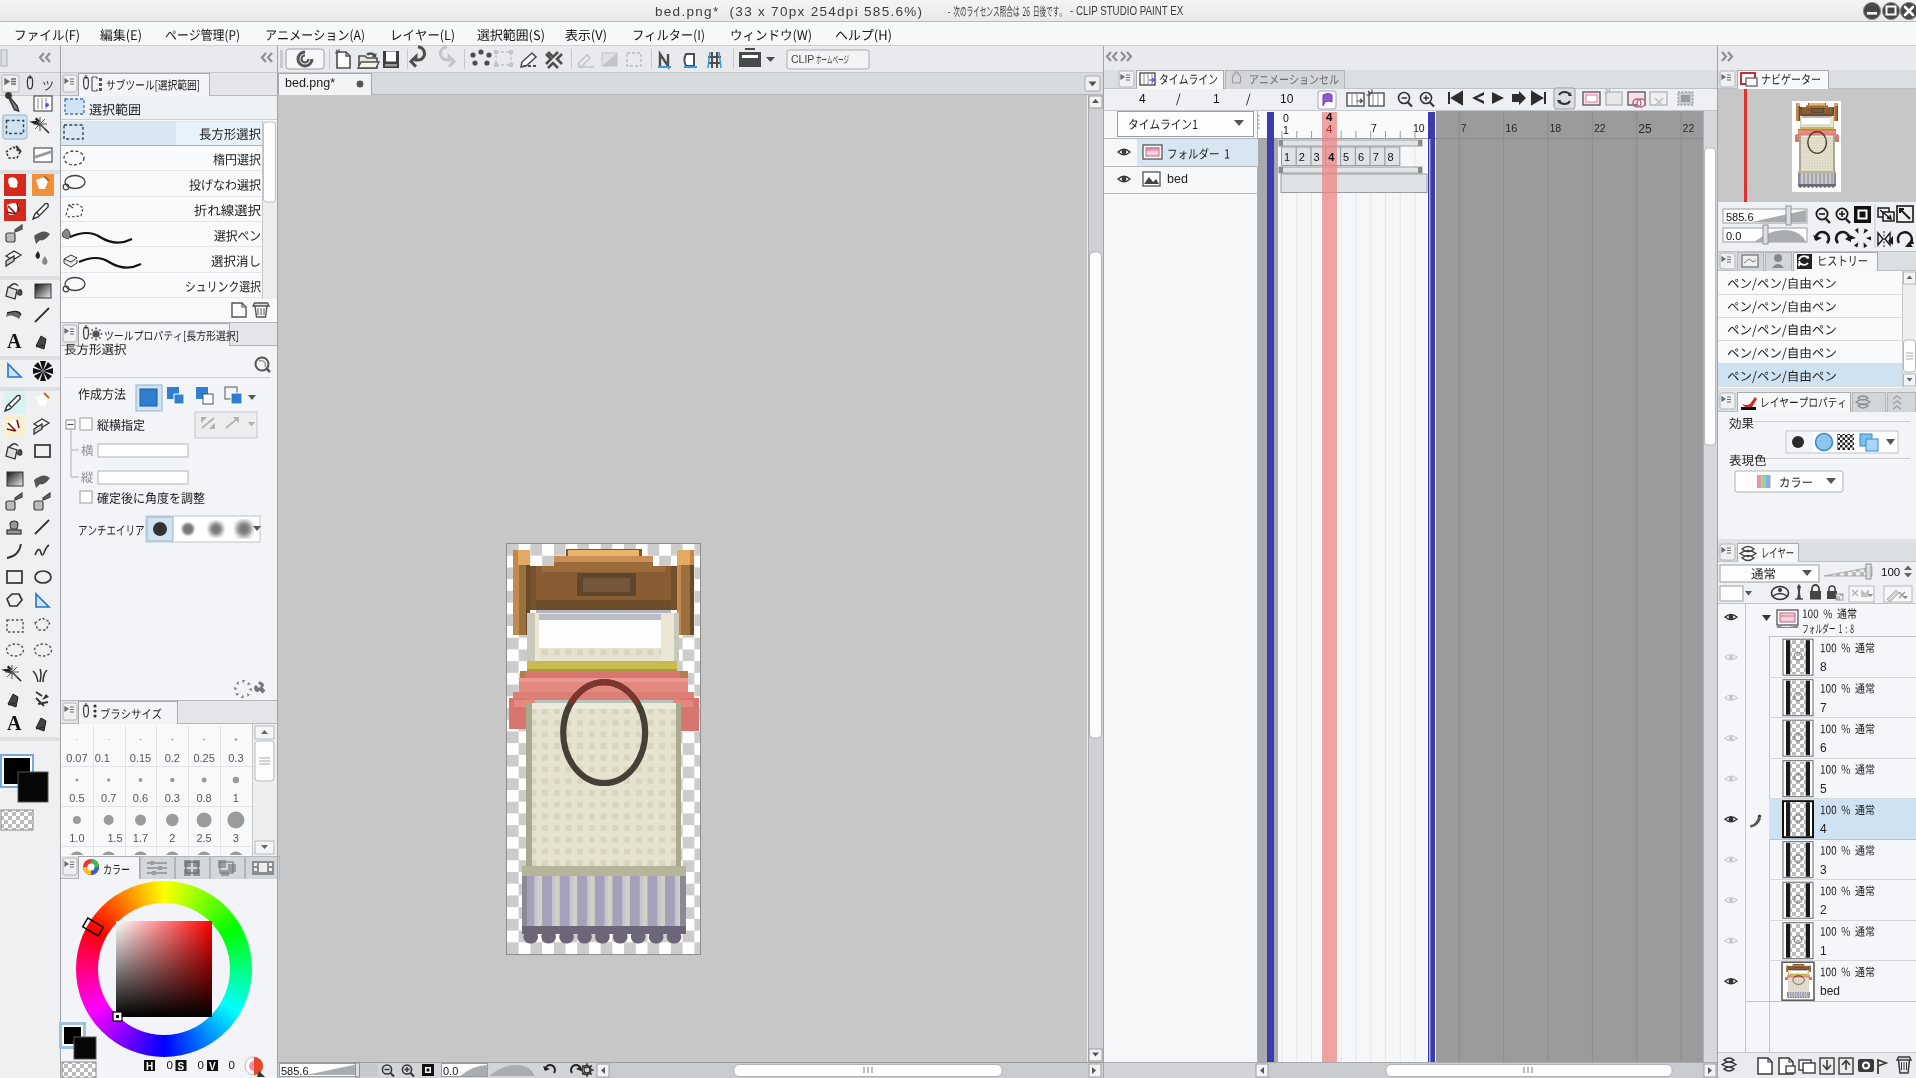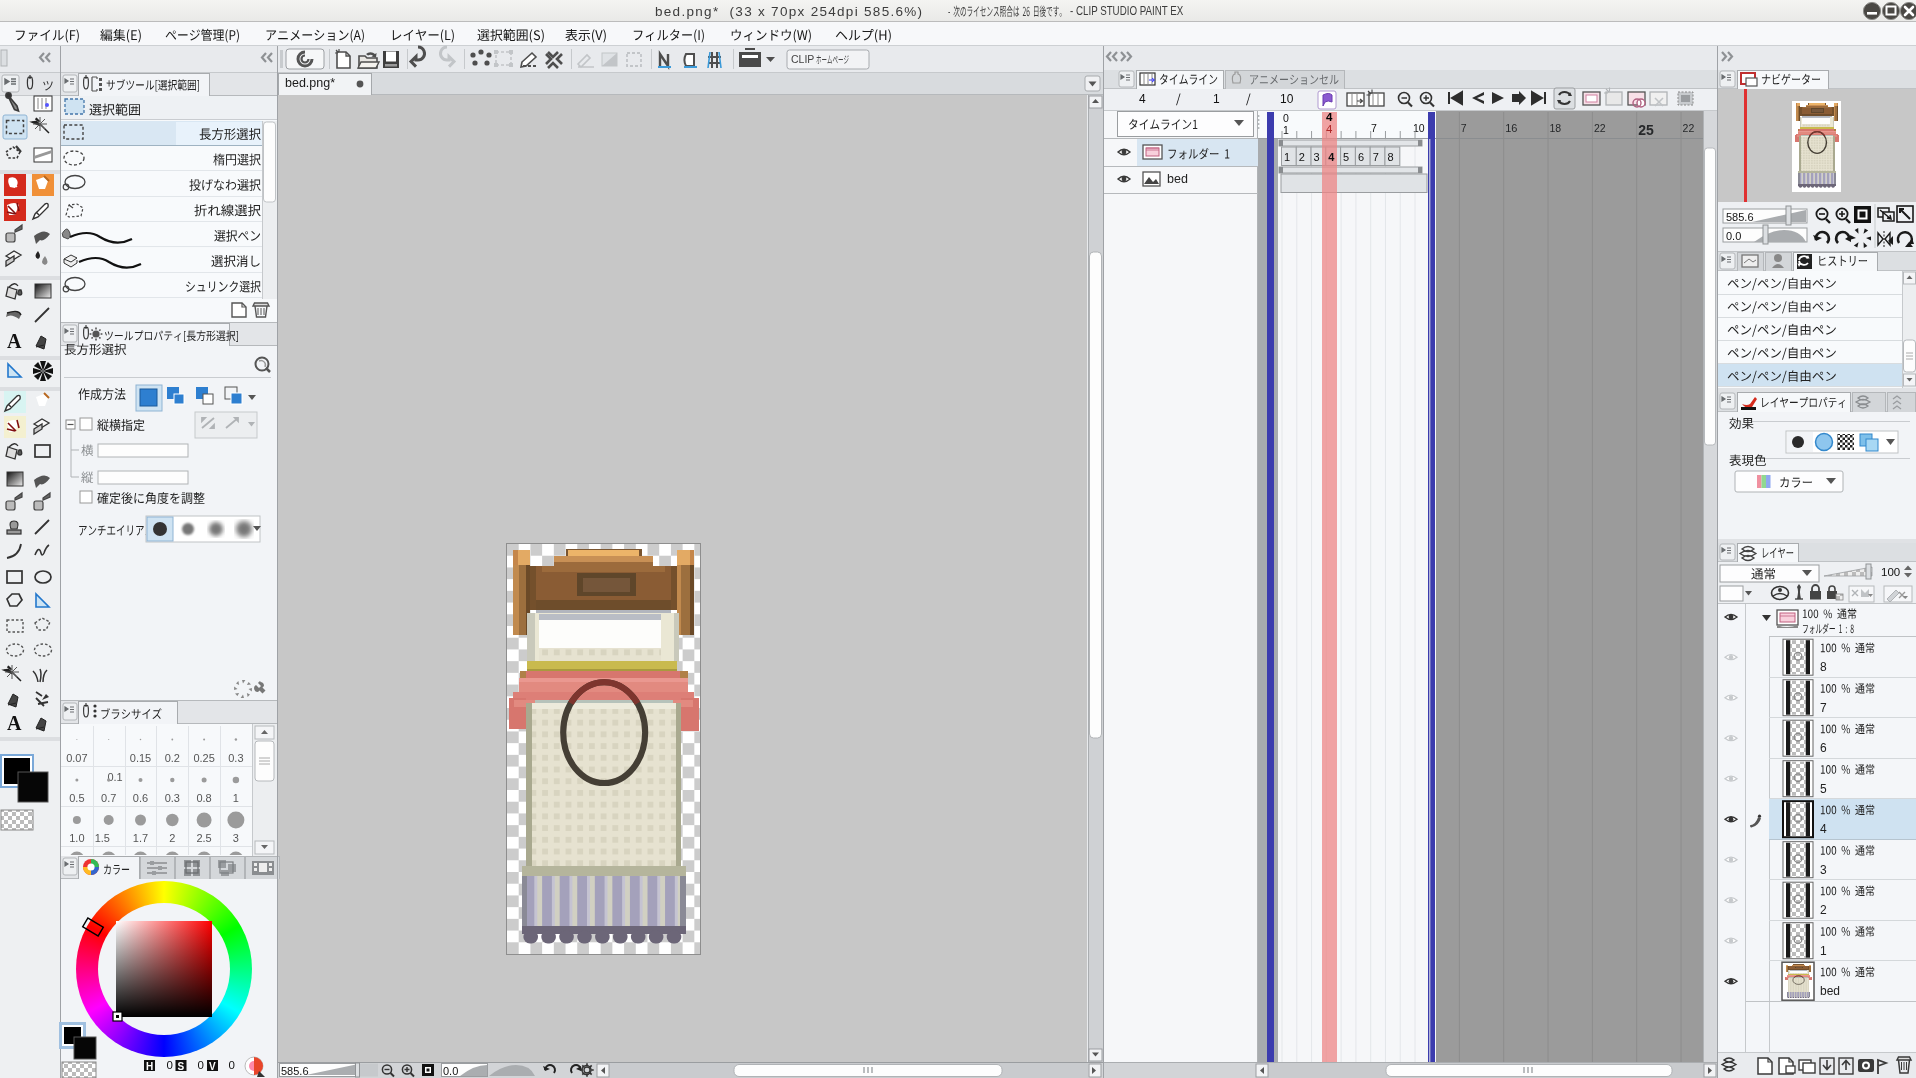--- a/index.html
+++ b/index.html
@@ -130,33 +130,33 @@
 <div style="position:absolute;left:61px;top:322px;width:216px;height:1px;background:#b6b9bc;"></div>
 <div style="position:absolute;left:61px;top:323px;width:216px;height:23px;background:#e3e5e8;border-bottom:1px solid #b6b9bc;"></div>
 <div style="position:absolute;left:78px;top:323px;width:152px;height:23px;background:#f2f4f7;border:1px solid #a8abae;border-bottom:none;"></div>
 <div style="position:absolute;left:61px;top:346px;width:216px;height:355px;background:#f2f4f7;"></div>
 <div style="position:absolute;left:64px;top:377px;width:207px;height:1px;background:#c9ccd0;"></div>
 <div style="position:absolute;left:61px;top:700px;width:216px;height:1px;background:#b6b9bc;"></div>
 <div style="position:absolute;left:61px;top:701px;width:216px;height:23px;background:#e3e5e8;border-bottom:1px solid #b6b9bc;"></div>
 <div style="position:absolute;left:78px;top:701px;width:100px;height:23px;background:#f2f4f7;border:1px solid #a8abae;border-bottom:none;"></div>
 <div style="position:absolute;left:61px;top:724px;width:216px;height:132px;background:#f7f9fb;"></div>
 <div style="position:absolute;left:62.9px;top:752px;width:28px;font-size:11px;color:#555;white-space:nowrap;text-align:center;width:28px;">0.07</div>
-<div style="position:absolute;left:94.7px;top:752px;width:28px;font-size:11px;color:#555;white-space:nowrap;text-align:right;width:28px;margin-top:19px;">0.1</div>
+<div style="position:absolute;left:94.7px;top:752px;width:28px;font-size:11px;color:#555;white-space:nowrap;text-align:left;width:28px;">0.1</div>
 <div style="position:absolute;left:126.5px;top:752px;width:28px;font-size:11px;color:#555;white-space:nowrap;text-align:center;width:28px;">0.15</div>
 <div style="position:absolute;left:158.3px;top:752px;width:28px;font-size:11px;color:#555;white-space:nowrap;text-align:center;width:28px;">0.2</div>
 <div style="position:absolute;left:190.1px;top:752px;width:28px;font-size:11px;color:#555;white-space:nowrap;text-align:center;width:28px;">0.25</div>
 <div style="position:absolute;left:221.9px;top:752px;width:28px;font-size:11px;color:#555;white-space:nowrap;text-align:center;width:28px;">0.3</div>
 <div style="position:absolute;left:62.9px;top:792px;width:28px;font-size:11px;color:#555;white-space:nowrap;text-align:center;width:28px;">0.5</div>
 <div style="position:absolute;left:94.7px;top:792px;width:28px;font-size:11px;color:#555;white-space:nowrap;text-align:center;width:28px;">0.7</div>
 <div style="position:absolute;left:126.5px;top:792px;width:28px;font-size:11px;color:#555;white-space:nowrap;text-align:center;width:28px;">0.6</div>
 <div style="position:absolute;left:158.3px;top:792px;width:28px;font-size:11px;color:#555;white-space:nowrap;text-align:center;width:28px;">0.3</div>
 <div style="position:absolute;left:190.1px;top:792px;width:28px;font-size:11px;color:#555;white-space:nowrap;text-align:center;width:28px;">0.8</div>
 <div style="position:absolute;left:221.9px;top:792px;width:28px;font-size:11px;color:#555;white-space:nowrap;text-align:center;width:28px;">1</div>
 <div style="position:absolute;left:62.9px;top:832px;width:28px;font-size:11px;color:#555;white-space:nowrap;text-align:center;width:28px;">1.0</div>
-<div style="position:absolute;left:94.7px;top:832px;width:28px;font-size:11px;color:#555;white-space:nowrap;text-align:left;width:28px;">1.5</div>
+<div style="position:absolute;left:94.7px;top:832px;width:28px;font-size:11px;color:#555;white-space:nowrap;text-align:right;width:28px;">1.5</div>
 <div style="position:absolute;left:126.5px;top:832px;width:28px;font-size:11px;color:#555;white-space:nowrap;text-align:center;width:28px;">1.7</div>
 <div style="position:absolute;left:158.3px;top:832px;width:28px;font-size:11px;color:#555;white-space:nowrap;text-align:center;width:28px;">2</div>
 <div style="position:absolute;left:190.1px;top:832px;width:28px;font-size:11px;color:#555;white-space:nowrap;text-align:center;width:28px;">2.5</div>
 <div style="position:absolute;left:221.9px;top:832px;width:28px;font-size:11px;color:#555;white-space:nowrap;text-align:center;width:28px;">3</div>
 <div style="position:absolute;left:92.8px;top:726px;width:1px;height:129px;background:#e0e3e7;"></div>
 <div style="position:absolute;left:124.6px;top:726px;width:1px;height:129px;background:#e0e3e7;"></div>
 <div style="position:absolute;left:156.4px;top:726px;width:1px;height:129px;background:#e0e3e7;"></div>
 <div style="position:absolute;left:188.2px;top:726px;width:1px;height:129px;background:#e0e3e7;"></div>
 <div style="position:absolute;left:220px;top:726px;width:1px;height:129px;background:#e0e3e7;"></div>
 <div style="position:absolute;left:61px;top:766px;width:191px;height:1px;background:#e0e3e7;"></div>
@@ -201,21 +201,21 @@
 <div style="position:absolute;left:1267px;top:112px;width:7px;height:950px;background:#3c3cae;"></div>
 <div style="position:absolute;left:1428px;top:112px;width:7px;height:950px;background:#3c3cae;"></div>
 <div style="position:absolute;left:1283px;top:112px;font-size:10.5px;color:#111;white-space:nowrap;">0</div>
 <div style="position:absolute;left:1283px;top:124px;font-size:10.5px;color:#111;white-space:nowrap;">1</div>
 <div style="position:absolute;left:1371px;top:122px;font-size:10.5px;color:#111;white-space:nowrap;">7</div>
 <div style="position:absolute;left:1413px;top:122px;font-size:10.5px;color:#111;white-space:nowrap;">10</div>
 <div style="position:absolute;left:1460.86px;top:122px;font-size:10.5px;color:#26282a;white-space:nowrap;">7</div>
 <div style="position:absolute;left:1505.2px;top:122px;font-size:11px;color:#26282a;white-space:nowrap;">16</div>
 <div style="position:absolute;left:1549.54px;top:122px;font-size:10.5px;color:#26282a;white-space:nowrap;">18</div>
 <div style="position:absolute;left:1593.88px;top:122px;font-size:10.5px;color:#26282a;white-space:nowrap;">22</div>
-<div style="position:absolute;left:1638.22px;top:122px;font-size:14px;color:#26282a;white-space:nowrap;font-weight:bold;">25</div>
+<div style="position:absolute;left:1638.22px;top:122px;font-size:12px;color:#26282a;white-space:nowrap;">25</div>
 <div style="position:absolute;left:1682.56px;top:122px;font-size:10.5px;color:#26282a;white-space:nowrap;">22</div>
 <div style="position:absolute;left:1117px;top:111px;width:137px;height:26px;background:#fdfdfe;border:1px solid #9a9da0;"></div>
 <div style="position:absolute;left:1104px;top:138px;width:154px;height:1px;background:#b6b9bc;"></div>
 <div style="position:absolute;left:1104px;top:165.5px;width:154px;height:1px;background:#b6b9bc;"></div>
 <div style="position:absolute;left:1104px;top:192.5px;width:154px;height:1px;background:#b6b9bc;"></div>
 <div style="position:absolute;left:1137px;top:139px;width:121px;height:26.5px;background:#d8e6f2;"></div>
 <div style="position:absolute;left:1167px;top:172px;font-size:12.5px;color:#222;white-space:nowrap;">bed</div>
 <div style="position:absolute;left:1703px;top:111px;width:14px;height:951px;background:#d6d8db;border-left:1px solid #b0b3b6;"></div>
 <div style="position:absolute;left:1104px;top:1062px;width:613px;height:16px;background:#d2d4d7;border-top:1px solid #aaadb0;"></div>
 <div style="position:absolute;left:1268px;top:1063px;width:436px;height:15px;background:#c9cbce;"></div>

